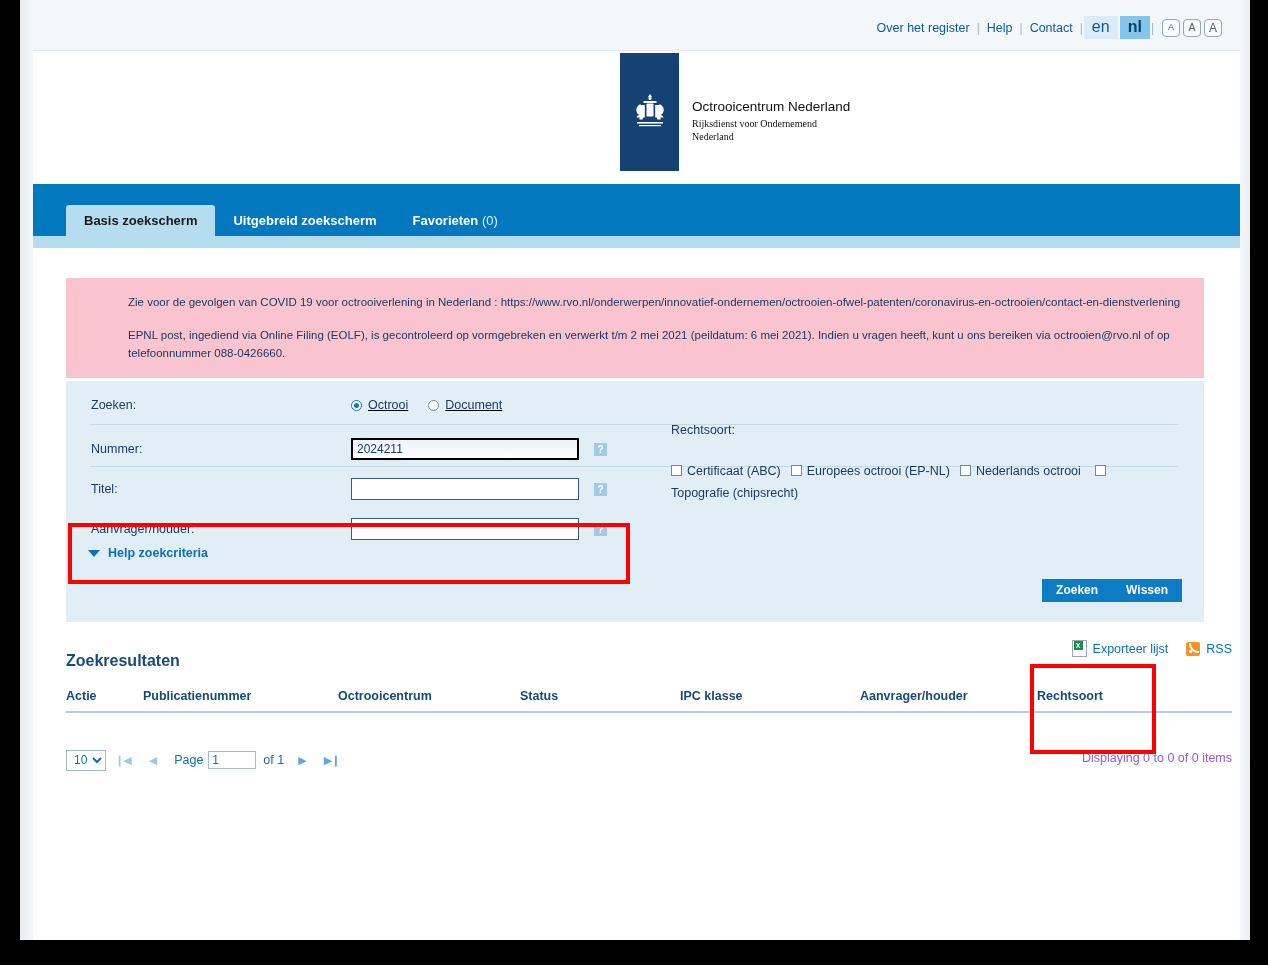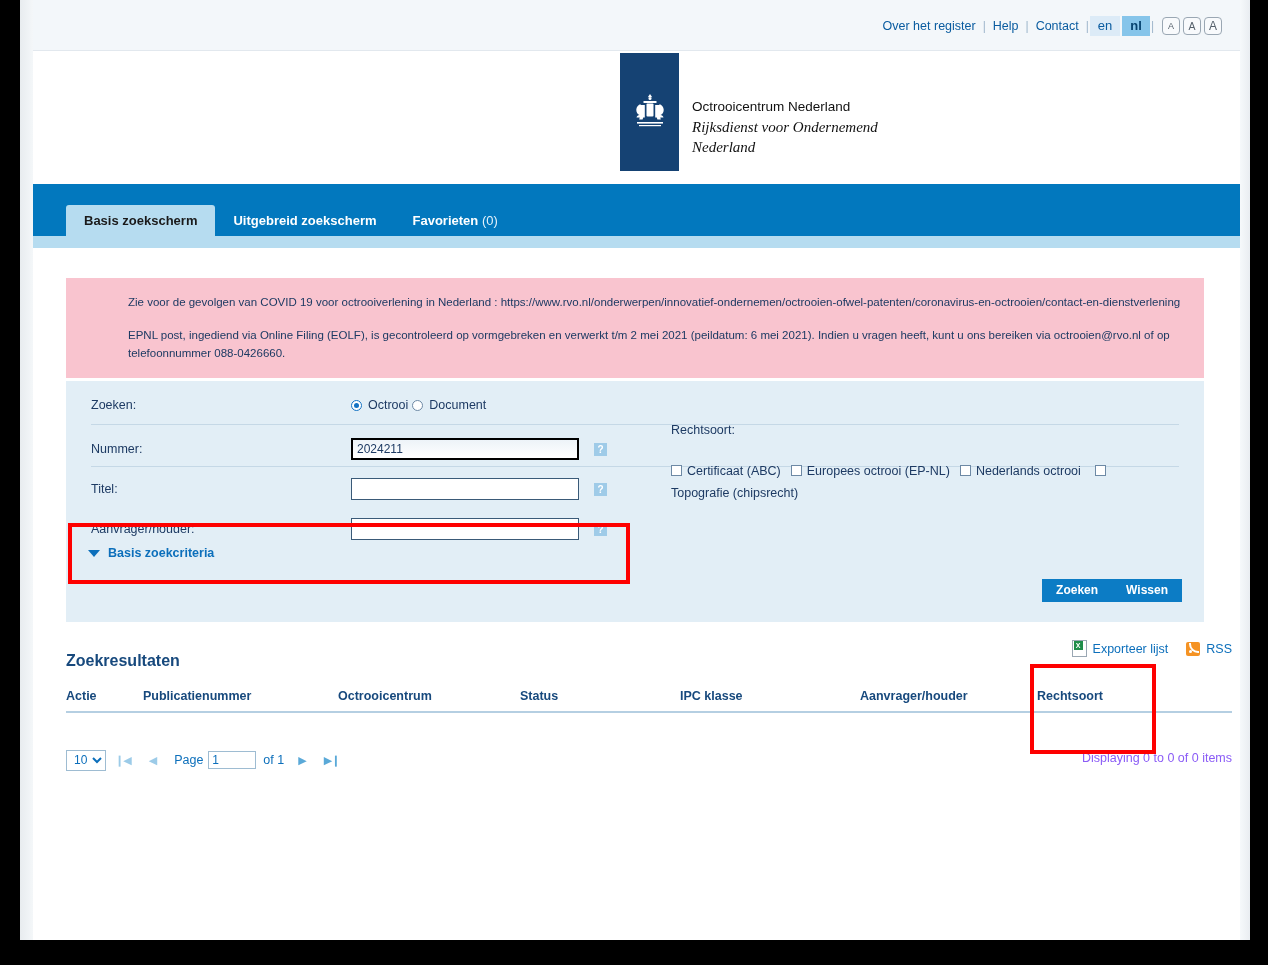--- a/index.html
+++ b/index.html
@@ -74,21 +74,21 @@
   }
   .topbar-sep {
     color: #9fb6cc;
     font-size: 12px;
   }
   .lang {
     display: inline-block;
     padding: 2px 8px 3px 8px;
     margin: 0 1px;
     color: #0a5ca0;
-    font-size: 13px;
+    font-size: 16px;
     background: #dcebf7;
     cursor: pointer;
   }
   .lang.active {
     background: #86c5ea;
     color: #06436f;
     font-weight: bold;
   }
   .sizebtns { margin-left: 8px; display: flex; gap: 3px; }
   .sizebtn {
@@ -129,21 +129,21 @@
     align-items: center;
     justify-content: center;
   }
   .logo-text {
     margin-left: 13px;
     margin-top: 45px;
     color: #111111;
     line-height: 1.38;
   }
   .logo-title { font-size: 13.5px; }
-  .logo-sub { font-size: 15px; font-style: italic; font-family: "Liberation Serif", serif; }
+  .logo-sub { font-size: 10px; font-family: "Liberation Serif", serif; }
 
   
   .navbar {
     height: 52px;
     background: #0278be;
     position: relative;
     display: flex;
     align-items: flex-end;
     padding-left: 33px;
     box-sizing: border-box;
@@ -211,21 +211,22 @@
     color: #1d3a63;
     font-size: 12.5px;
   }
   .label-col { position: absolute; left: 25px; }
 
   .radio-group {
     position: absolute;
     left: 285px;
     display: flex;
     align-items: center;
-    gap: 4px;
+    gap: 20px;
+    text-decoration: underline;
   }
   .radio-item { display: flex; align-items: center; gap: 6px; cursor: pointer; }
   .radio {
     width: 11px; height: 11px;
     border-radius: 50%;
     border: 1px solid #6d89a5;
     background: #ffffff;
     box-sizing: border-box;
     position: relative;
   }
@@ -600,21 +601,21 @@
         </div>
 
         <div class="field-row" style="top:128px;">
           <span class="lbl label-col">Aanvrager/houder:</span>
           <input class="txtinput" type="text" value="" style="">
           <span class="help-icon">?</span>
         </div>
 
         <div class="more-criteria">
           <span class="chev"></span>
-          <span>Basis zoekcriteria</span>
+          <span>Help zoekcriteria</span>
         </div>
 
         <div class="right-col">
           <div class="rechtsoort-label">Rechtsoort:</div>
           <div class="checkline">
             <span class="cbx"></span><span class="cbx-label">Certificaat (ABC)</span><span class="cbx"></span><span class="cbx-label">Europees octrooi (EP-NL)</span><span class="cbx"></span><span class="cbx-label">Nederlands octrooi</span><span class="cbx trail"></span><br>
             <span class="cbx-label">Topografie (chipsrecht)</span>
           </div>
         </div>
 

